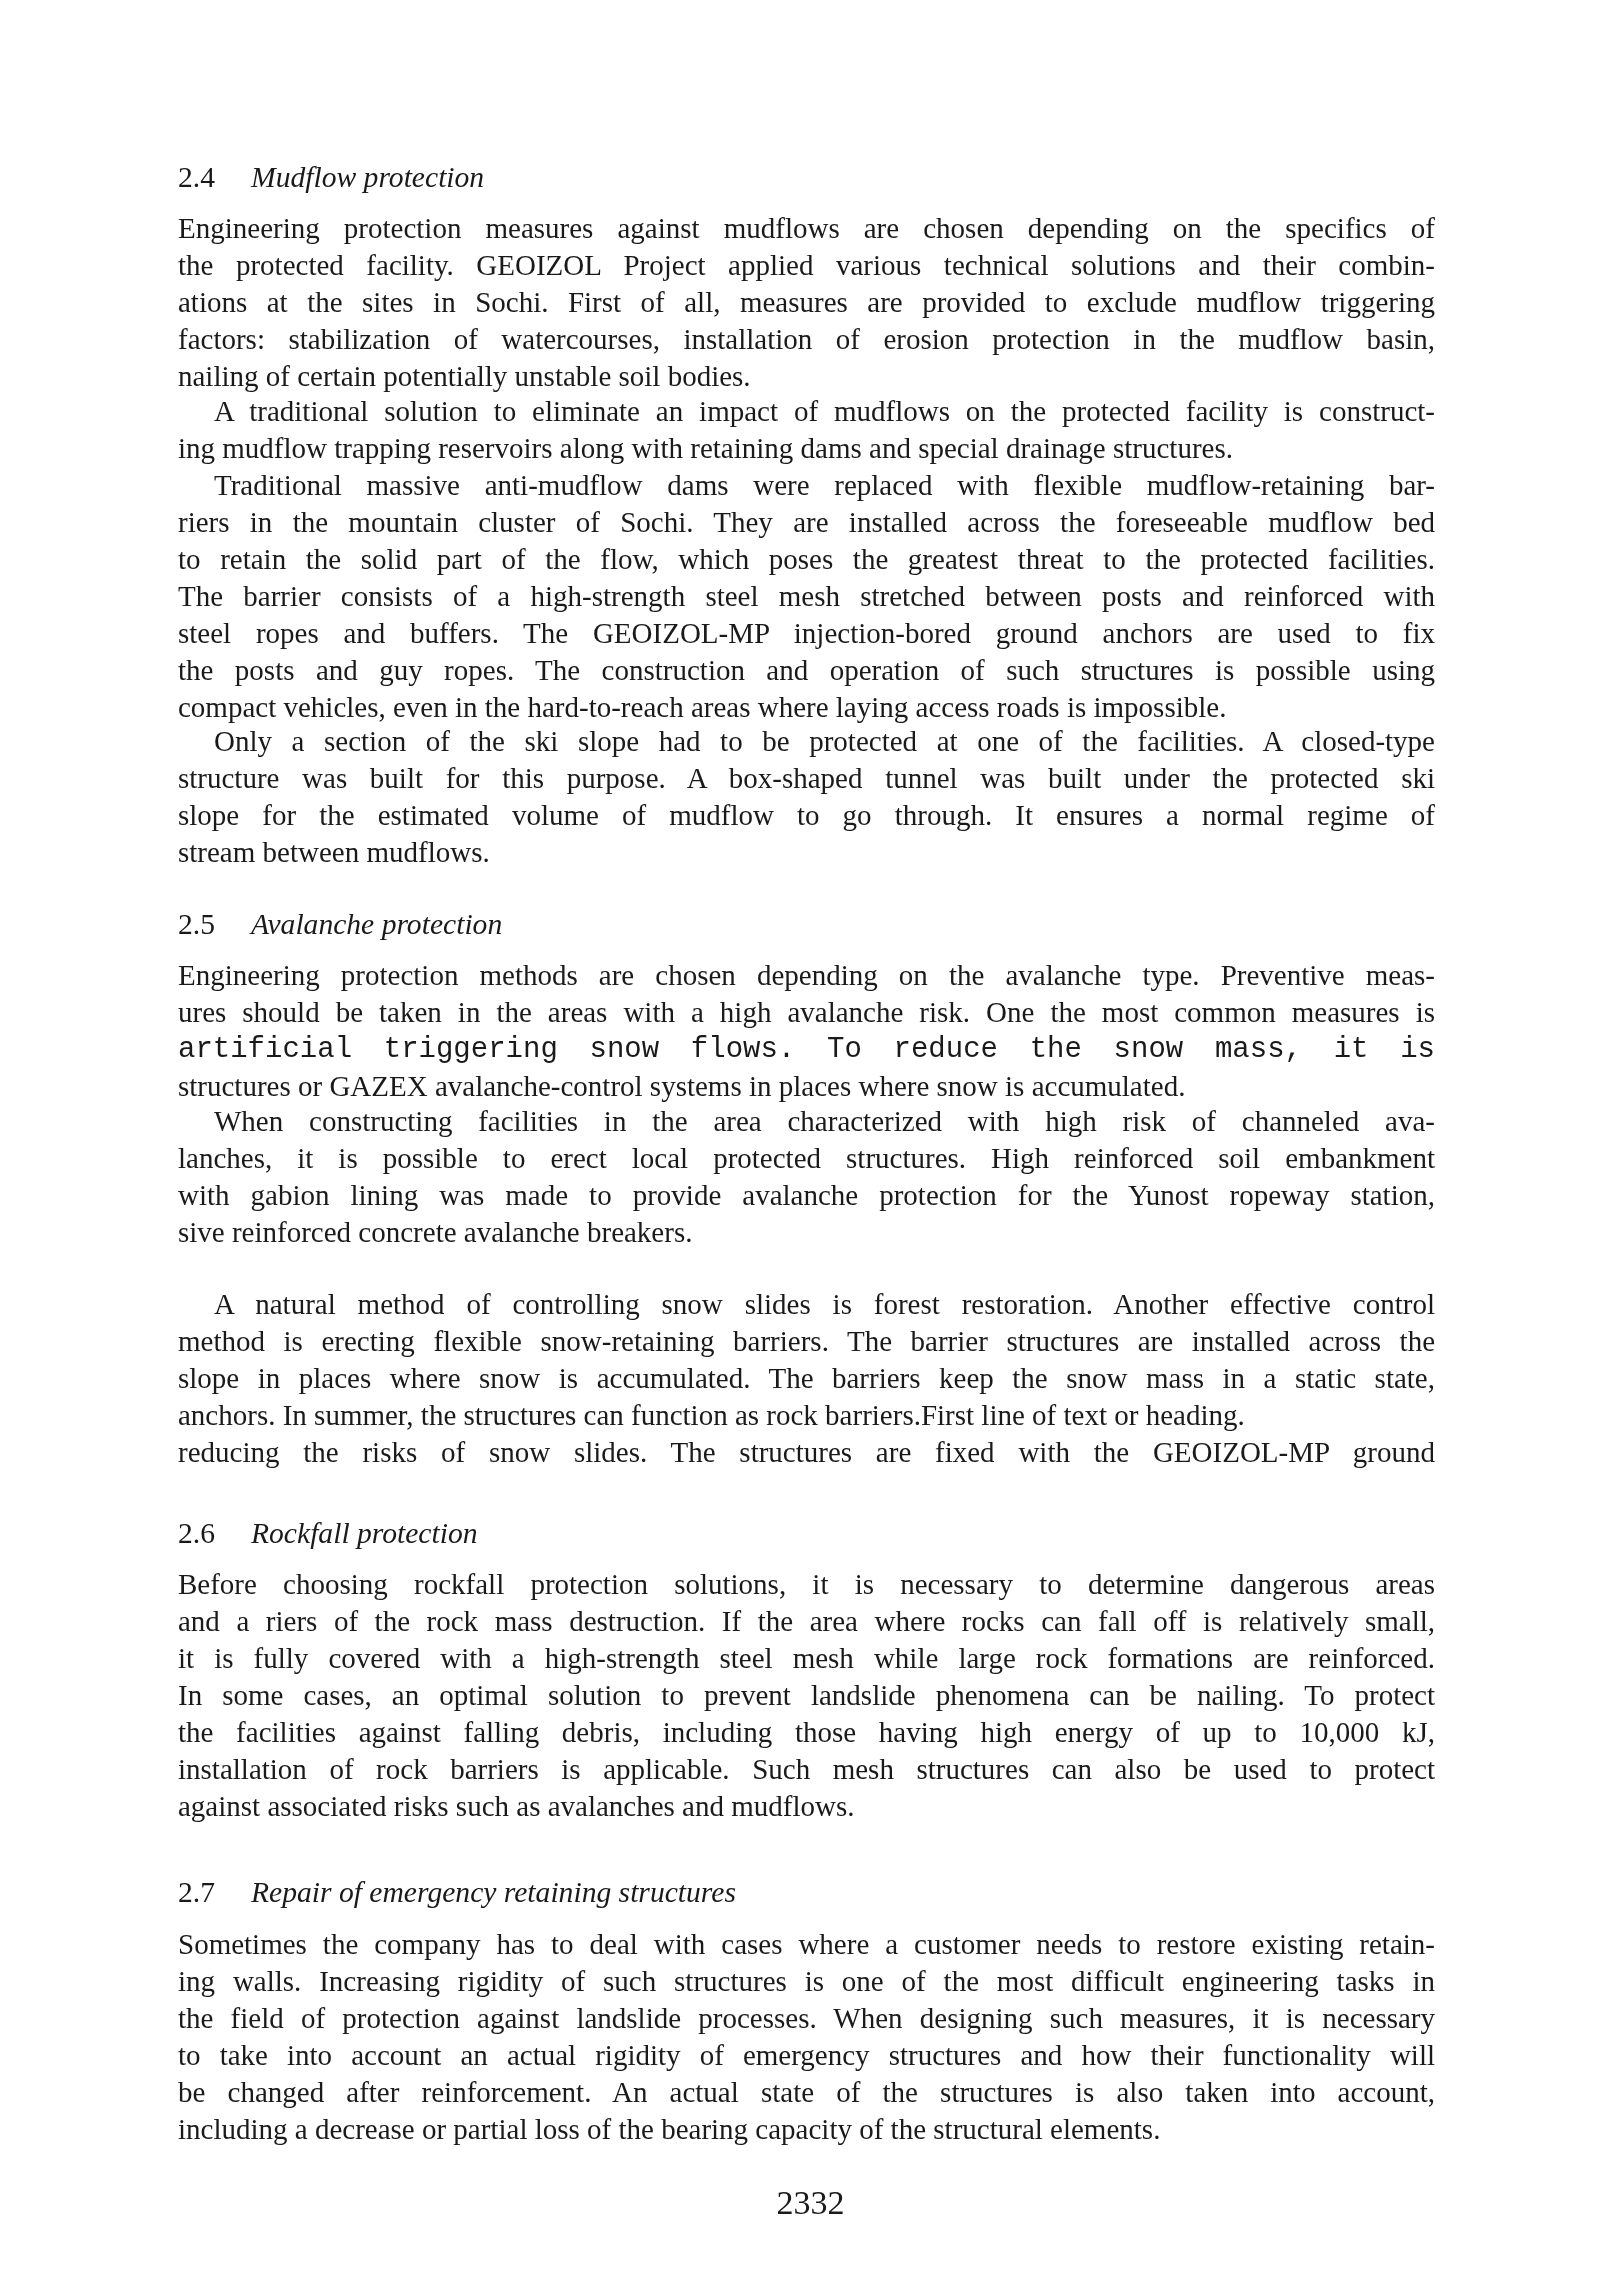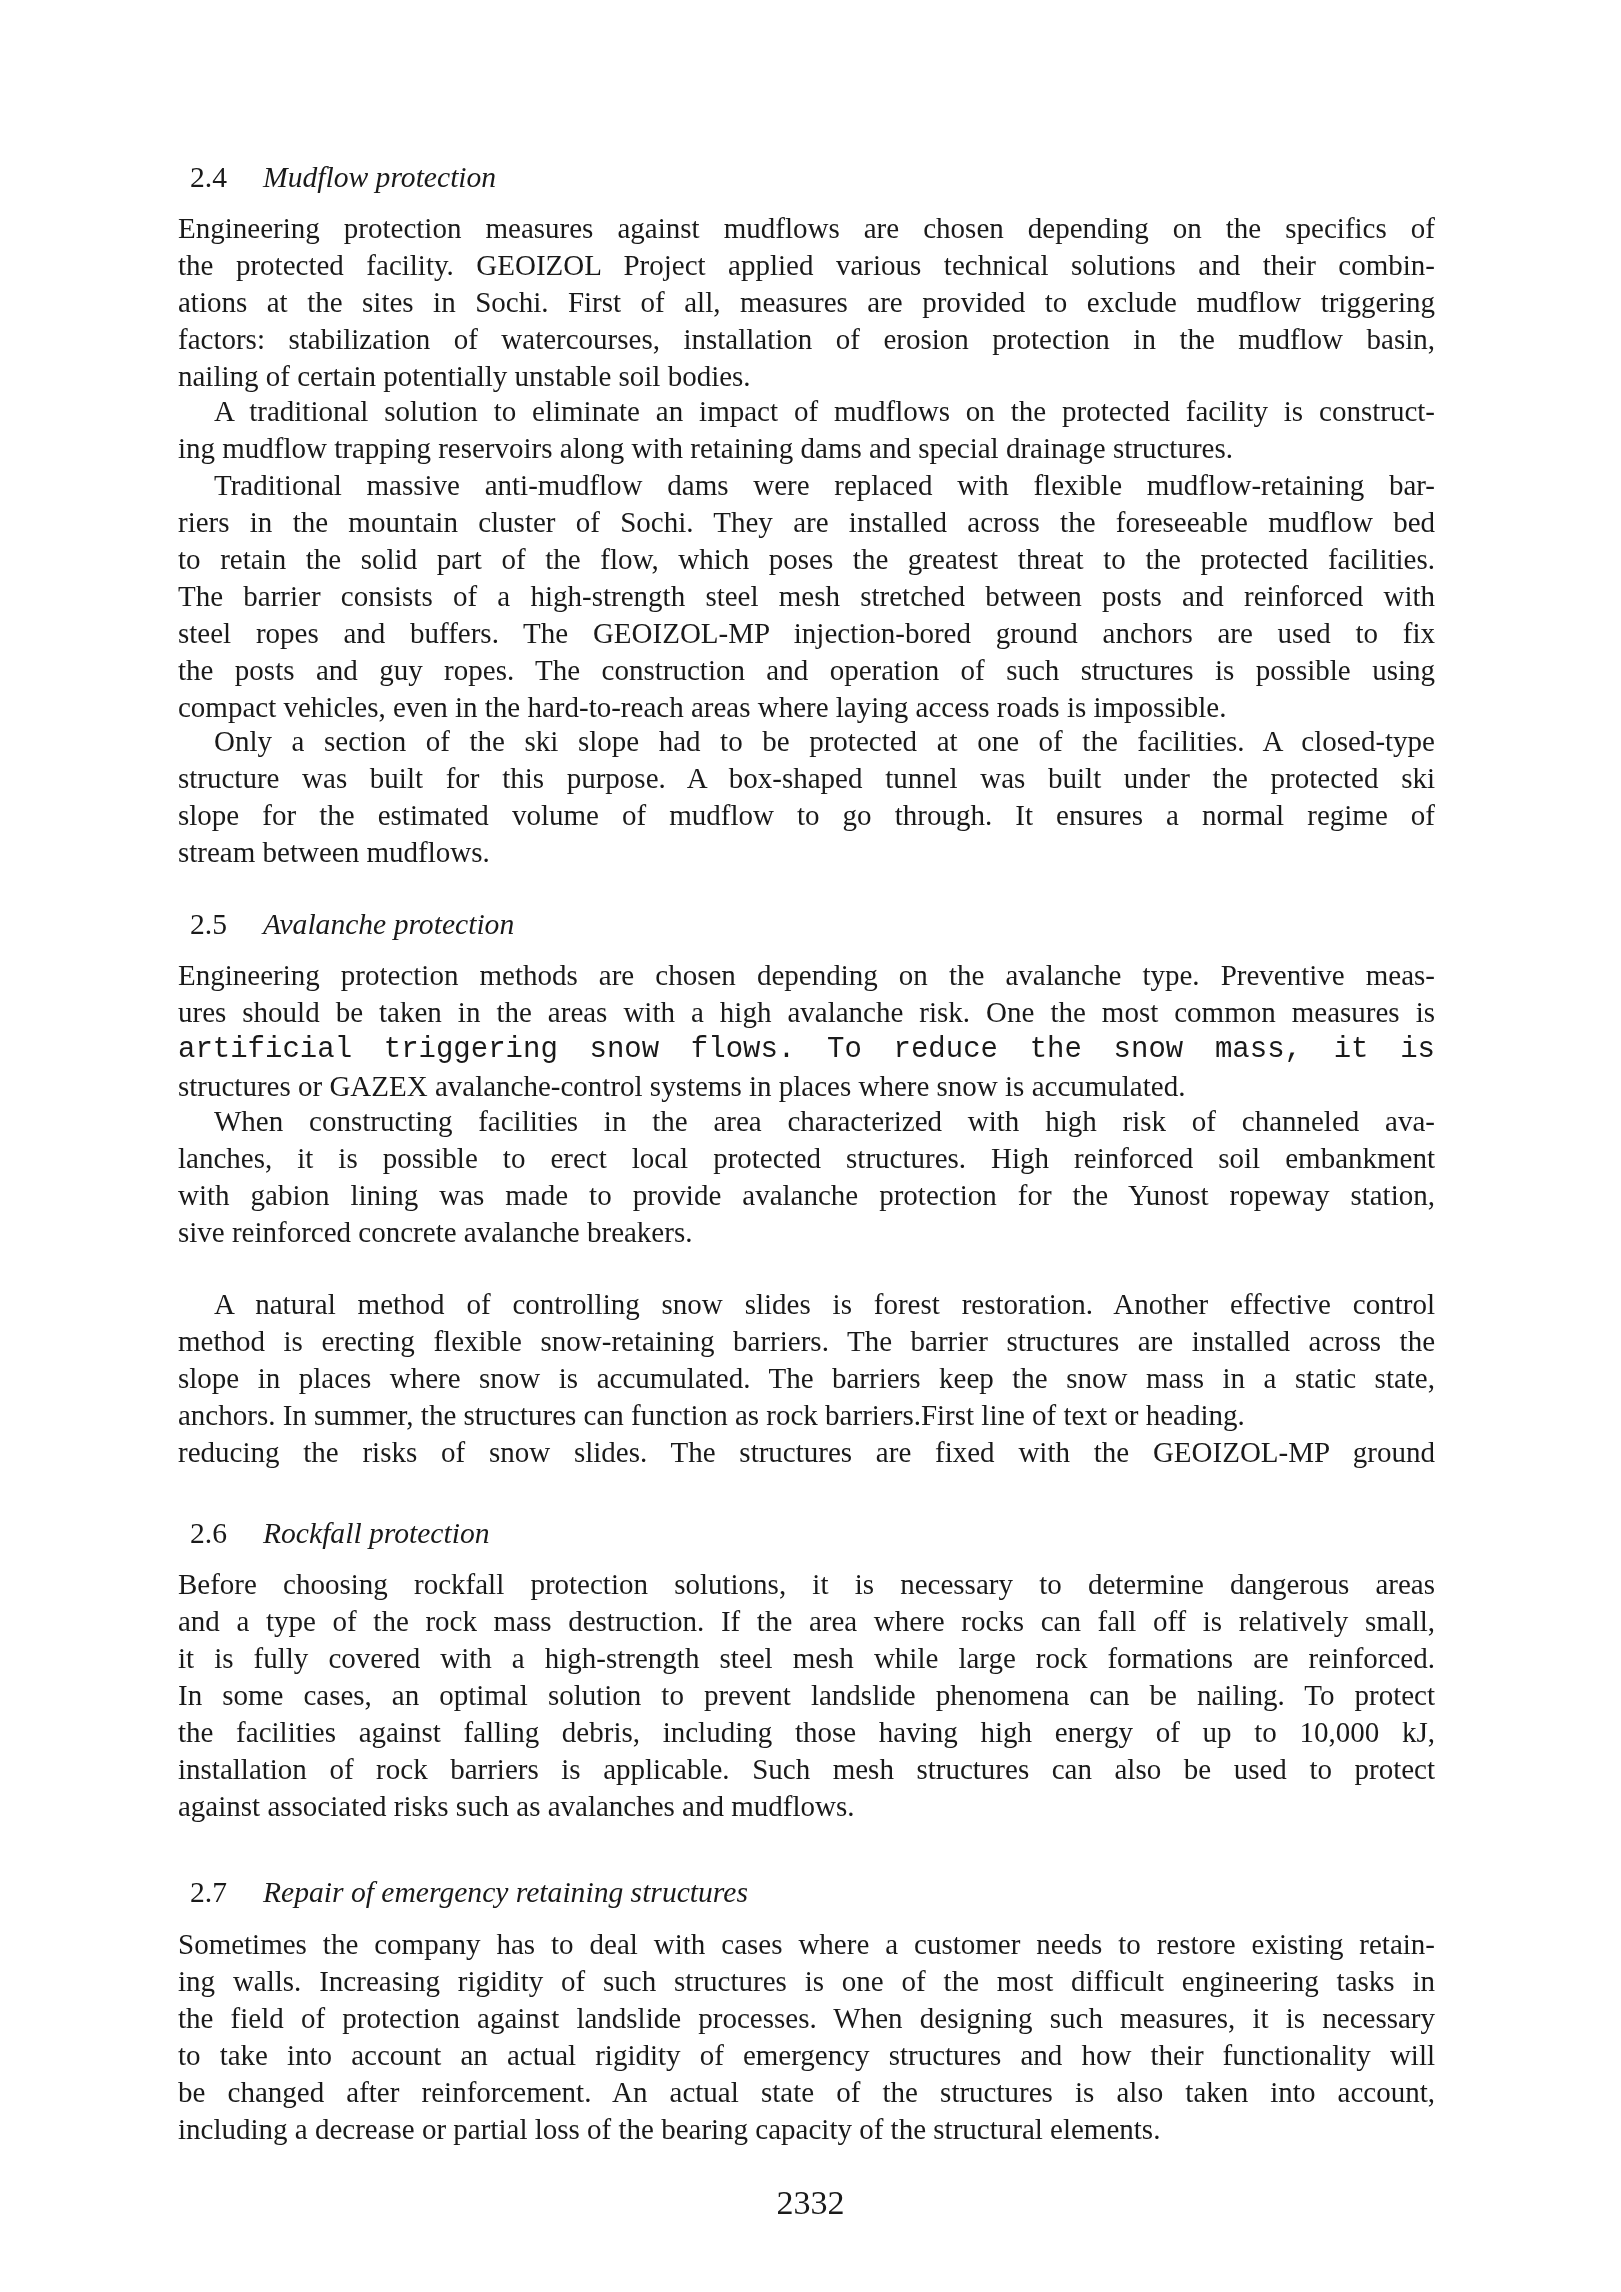--- a/index.html
+++ b/index.html
@@ -16,21 +16,21 @@
       color: #1a1a1a;
     }
     .page {
       position: absolute;
       left: 178px;
       top: 0;
       width: 1257px;
     }
     .heading {
       position: absolute;
-      left: 12px;
+      left: 0;
       font-size: 29.6px;
       line-height: 36px;
       white-space: nowrap;
     }
     .heading .num {
       display: inline-block;
       width: 73px;
     }
     .heading .title {
       font-style: italic;
@@ -130,21 +130,21 @@
     <span class="line last" style="white-space: normal; overflow: hidden;">anchors. In summer, the structures can function as rock barriers.First line of text or heading.</span>
     <span class="line" style="white-space: normal; overflow: hidden;">reducing the risks of snow slides. The structures are fixed with the GEOIZOL-MP ground</span>
   </div>
 
   <div class="heading" style="top:1515px;">
     <span class="num">2.6</span><span class="title">Rockfall protection</span>
   </div>
 
   <div class="para" style="top:1566px;">
     <span class="line" style="white-space: normal; overflow: hidden;">Before choosing rockfall protection solutions, it is necessary to determine dangerous areas</span>
-    <span class="line" style="white-space: normal; overflow: hidden;">and a type of the rock mass destruction. If the area where rocks can fall off is relatively small,</span>
+    <span class="line" style="white-space: normal; overflow: hidden;">and a riers of the rock mass destruction. If the area where rocks can fall off is relatively small,</span>
     <span class="line" style="white-space: normal; overflow: hidden;">it is fully covered with a high-strength steel mesh while large rock formations are reinforced.</span>
     <span class="line" style="white-space: normal; overflow: hidden;">In some cases, an optimal solution to prevent landslide phenomena can be nailing. To protect</span>
     <span class="line" style="white-space: normal; overflow: hidden;">the facilities against falling debris, including those having high energy of up to 10,000 kJ,</span>
     <span class="line" style="white-space: normal; overflow: hidden;">installation of rock barriers is applicable. Such mesh structures can also be used to protect</span>
     <span class="line last" style="white-space: normal; overflow: hidden;">against associated risks such as avalanches and mudflows.</span>
   </div>
 
   <div class="heading" style="top:1874px;">
     <span class="num">2.7</span><span class="title">Repair of emergency retaining structures</span>
   </div>

